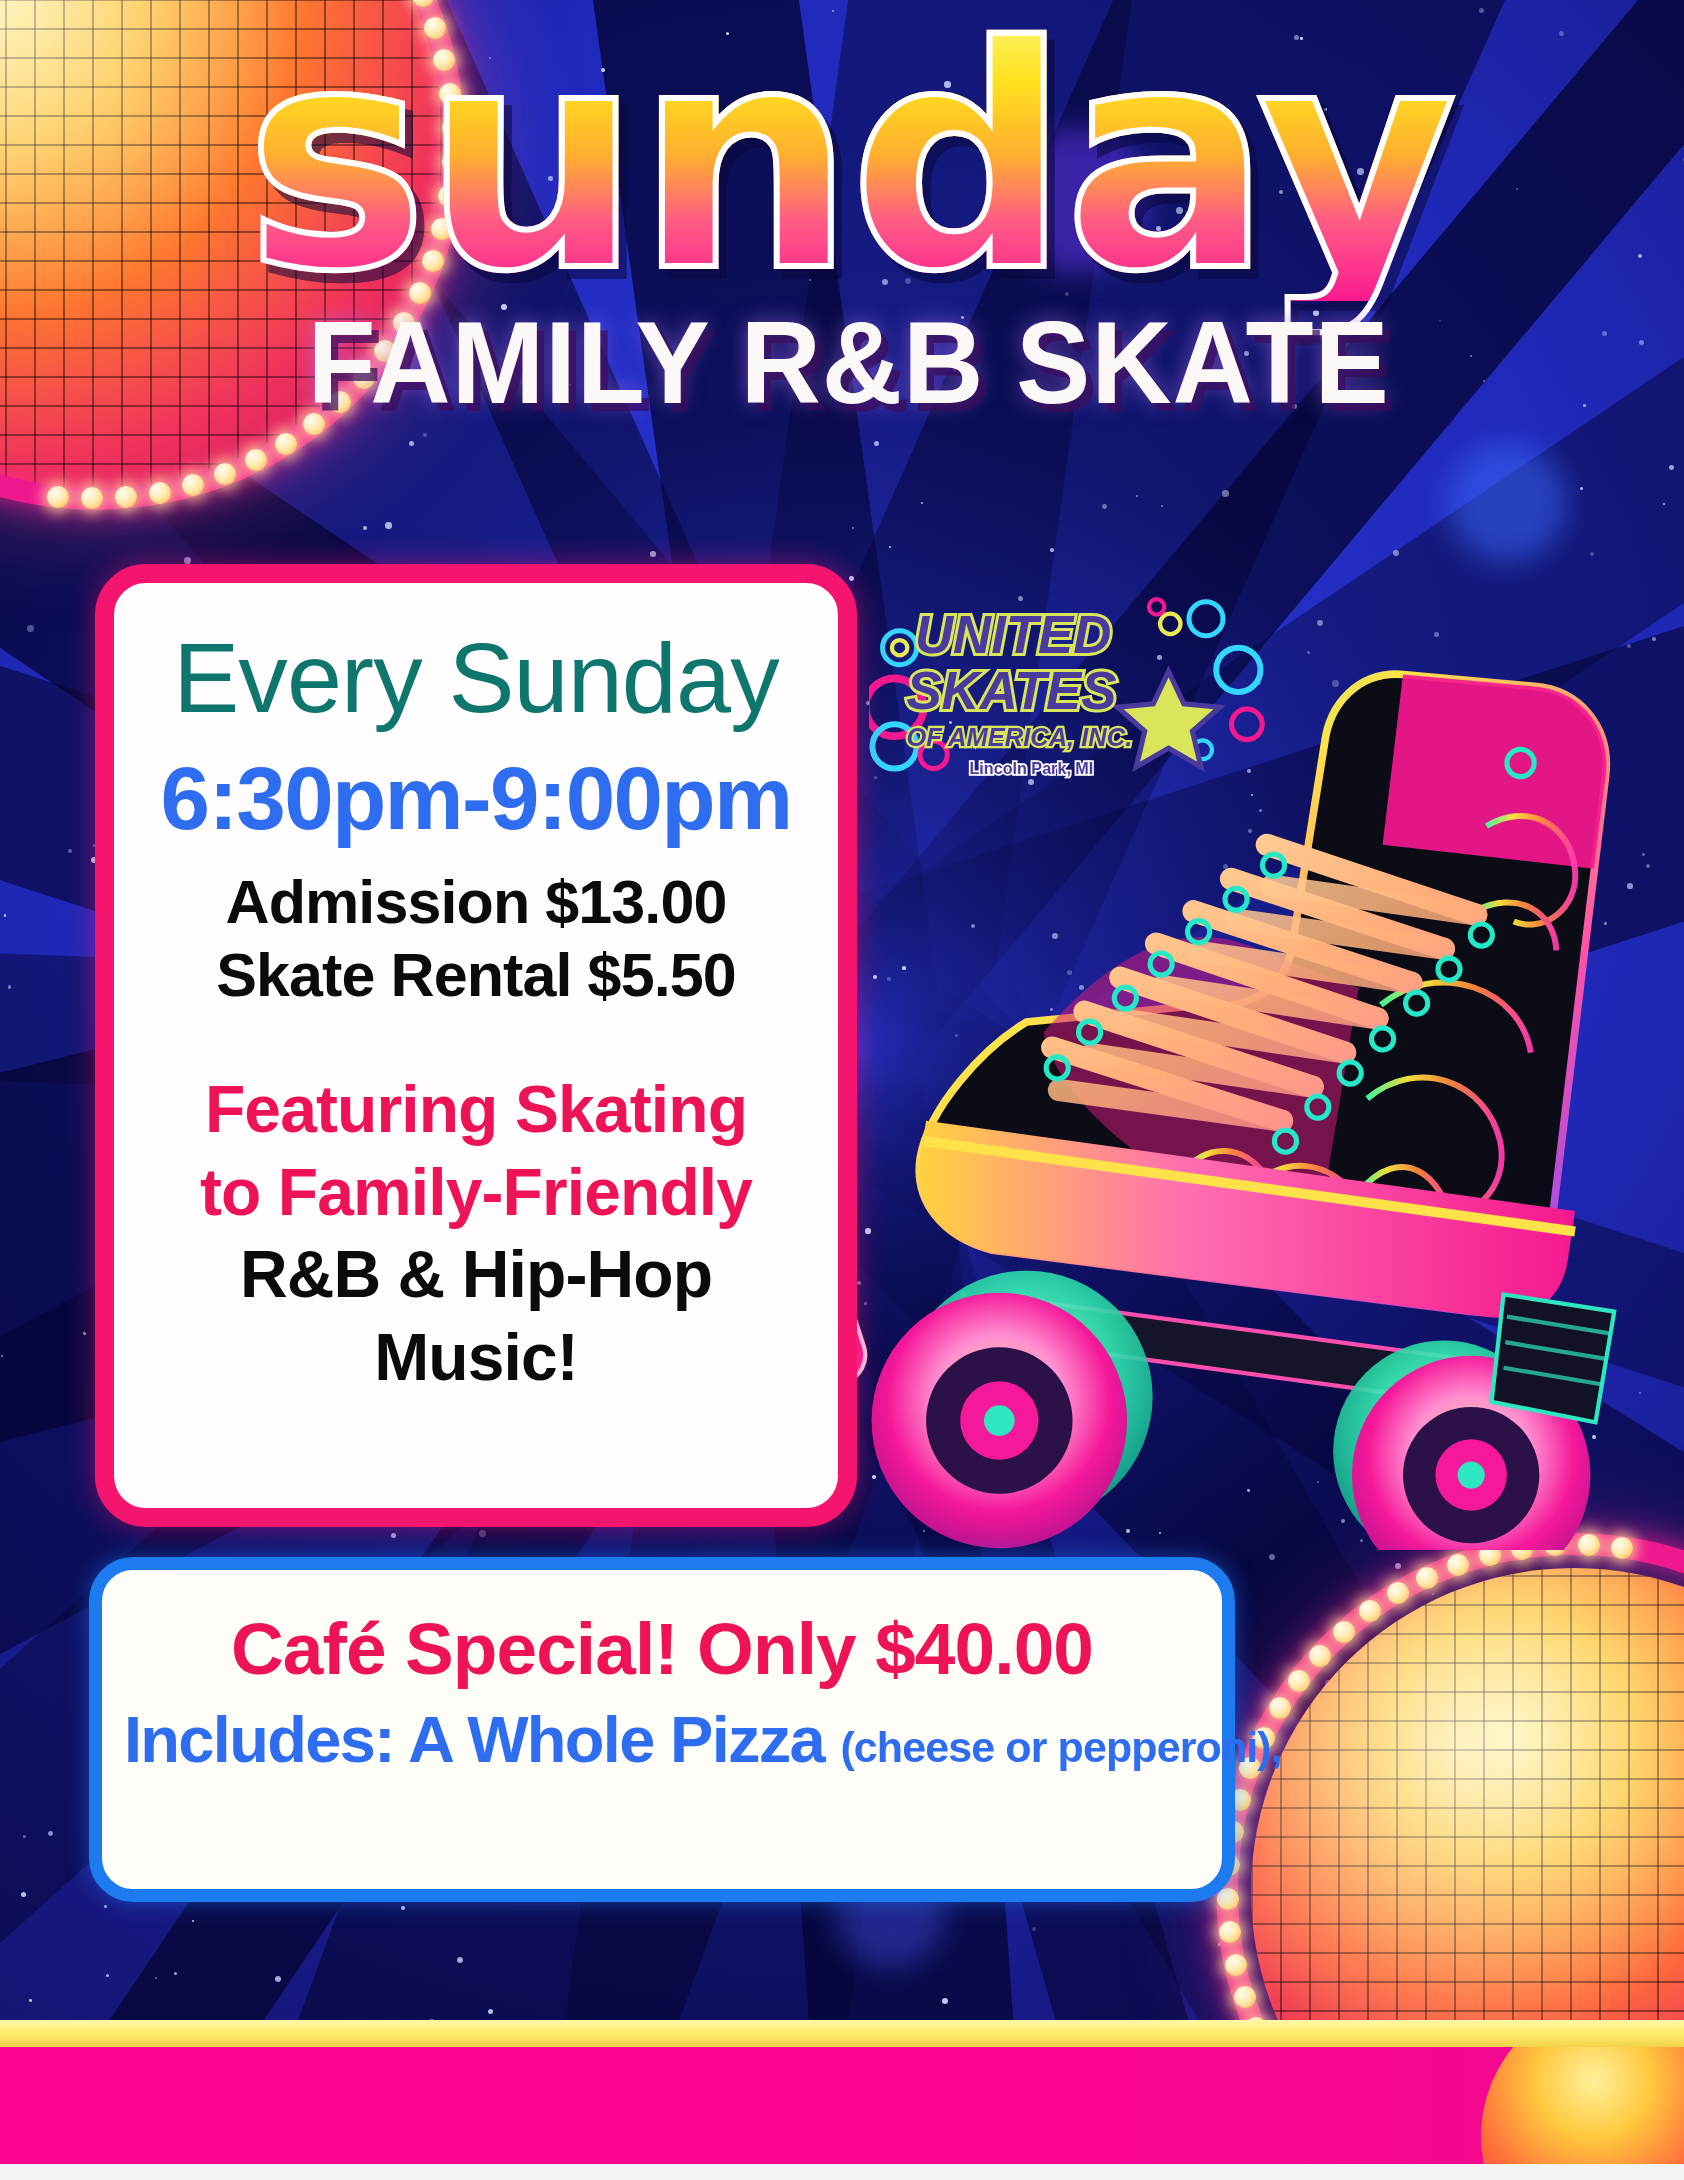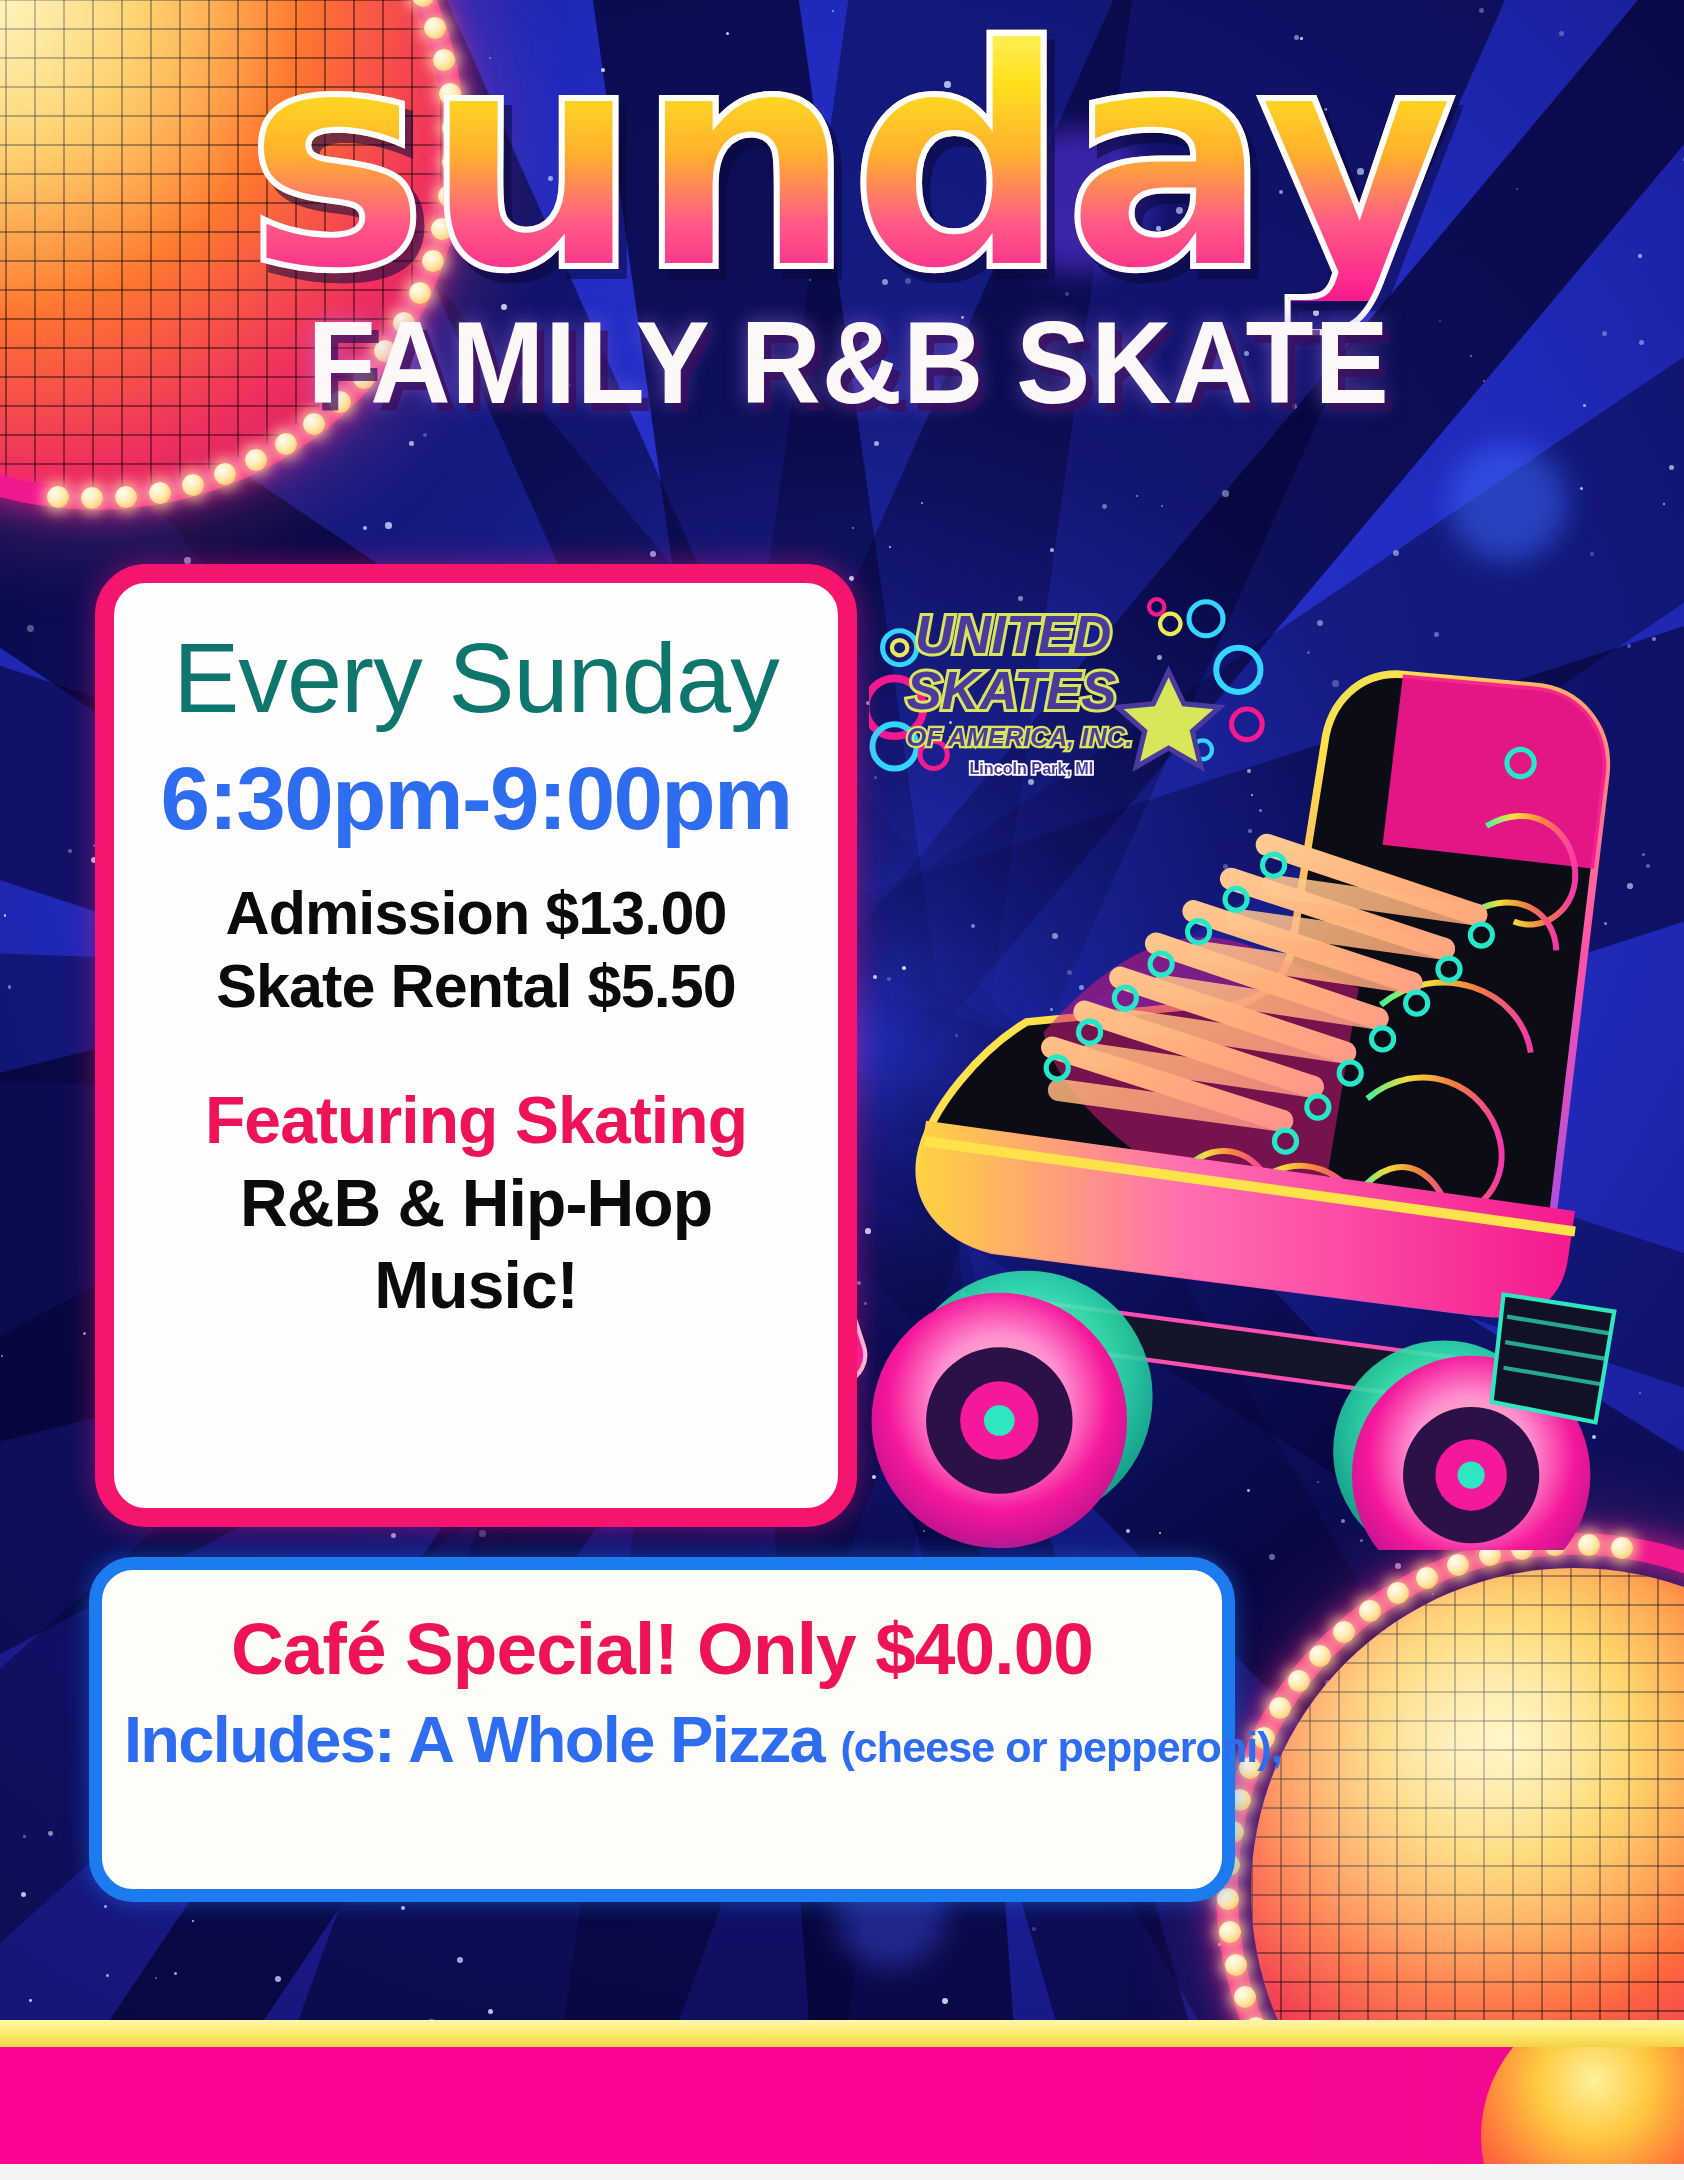--- a/index.html
+++ b/index.html
@@ -115,21 +115,21 @@
     font-size:99px;
     color:#0f766e;
     margin:8.5px 0 3.4px 0;
     letter-spacing:-0.9px;
   }
   #time-range{
     font-family:"Liberation Sans", sans-serif;
     font-weight:bold;
     font-size:89px;
     color:#2f6df0;
-    margin:12px 0 28px 0;
+    margin:12px 0 17px 0;
     letter-spacing:-1.7px;
   }
   .price-line{
     font-family:"Liberation Sans", sans-serif;
     font-weight:bold;
     font-size:61px;
     color:#0b0b0b;
     margin:3.4px 0;
     letter-spacing:-0.9px;
   }
@@ -831,20 +831,21 @@
     <div id="subtitle">FAMILY R&amp;B SKATE</div>
   </div>
 
   <div id="info-card">
     <div id="every-sunday">Every Sunday</div>
     <div id="time-range">6:30pm-9:00pm</div>
     <div class="price-line">Admission $13.00</div>
     <div class="price-line">Skate Rental $5.50</div>
     <div id="divider-line">_______________________</div>
     <div class="feature-pink">Featuring Skating</div>
+    <div class="feature-pink">to Family-Friendly</div>
     <div class="feature-black">R&amp;B &amp; Hip-Hop</div>
     <div class="feature-black">Music!</div>
   </div>
 
   <div id="cafe-box">
     <div id="cafe-title">Café Special! Only $40.00</div>
     <div class="cafe-line">
       <span>Includes: A Whole Pizza</span>
       <span class="cafe-small">(cheese or pepperoni),</span>
     </div>

